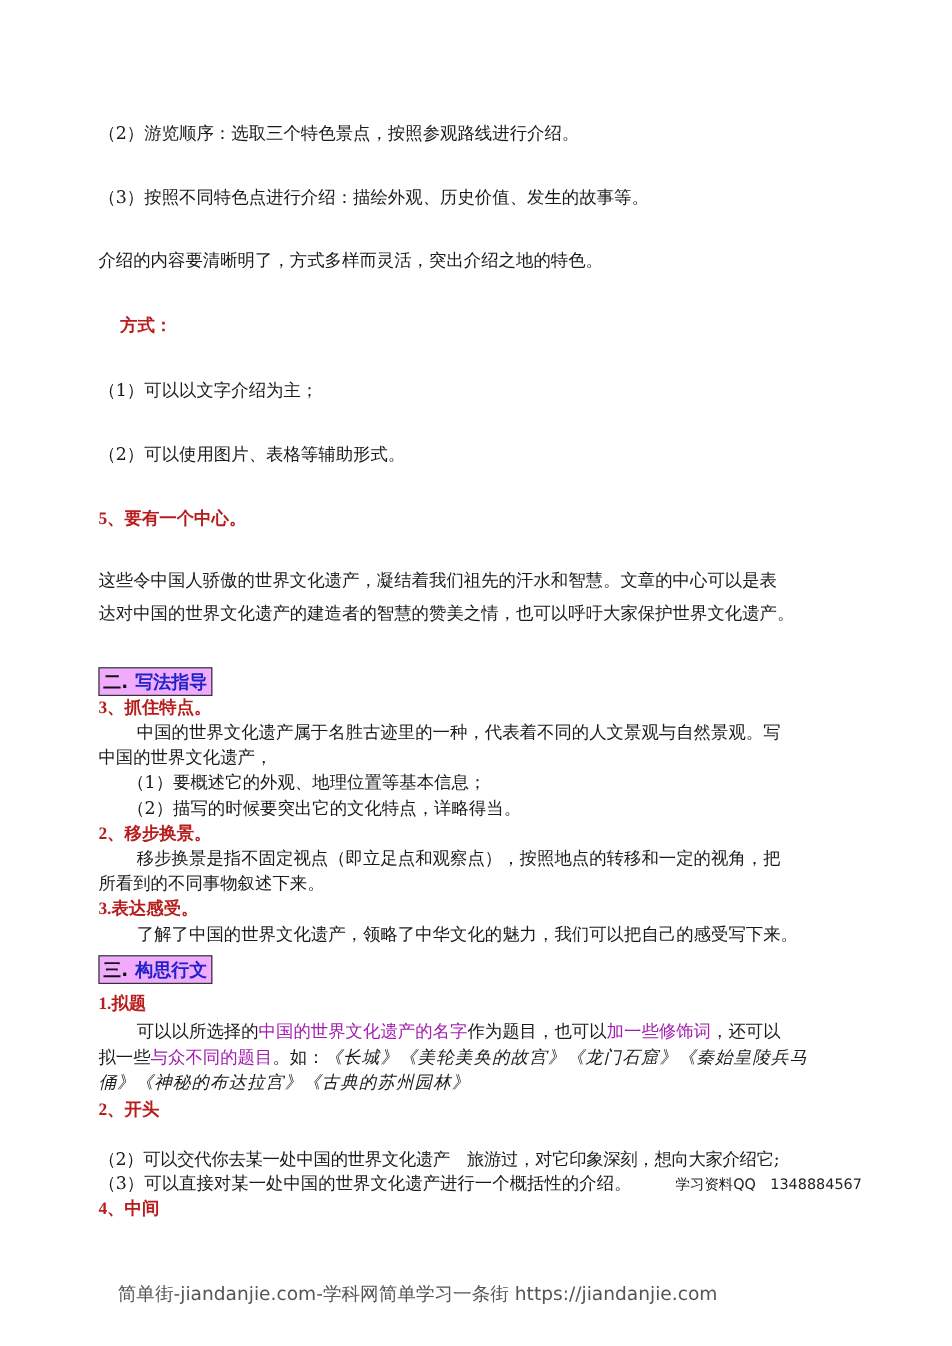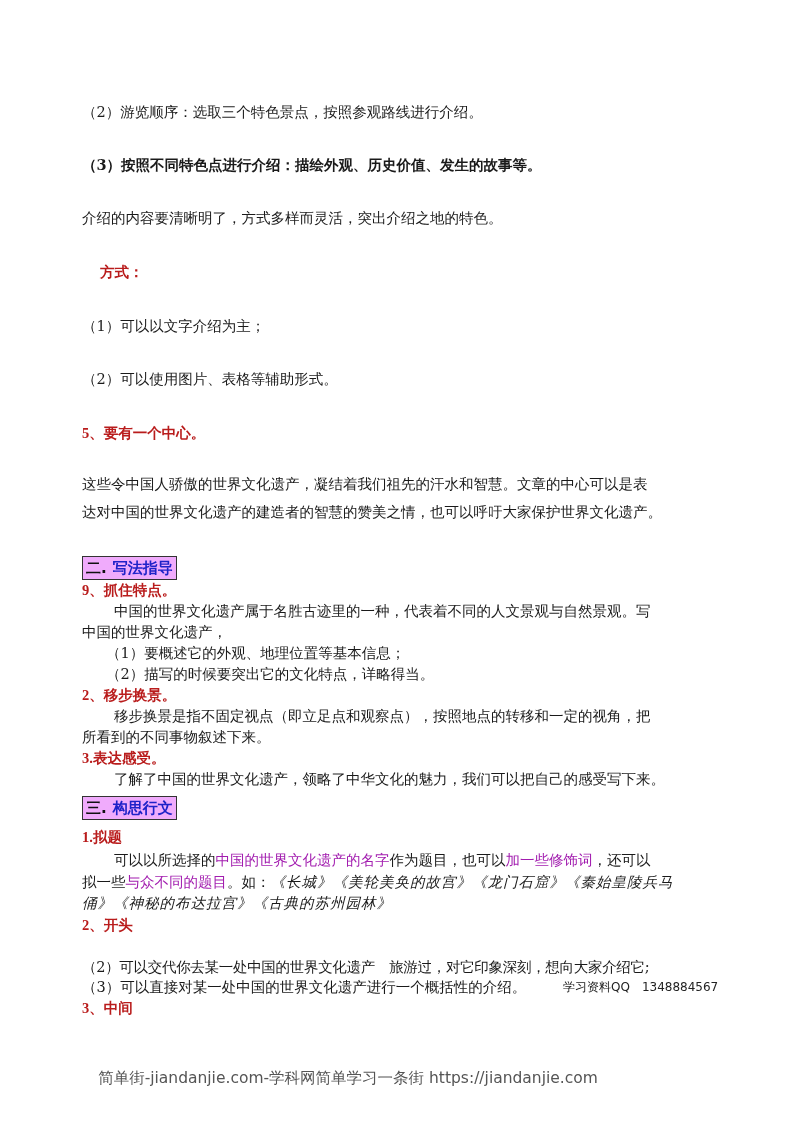--- a/index.html
+++ b/index.html
@@ -36,35 +36,35 @@
       font-family: "DejaVu Sans", "Liberation Sans", sans-serif; font-size: 15.5px; color: #555;
       white-space: nowrap;
     }
   </style>
 </head>
 <body>
 
 <div class="page">
 
   <div class="line" style="top:102px;">（2）游览顺序：选取三个特色景点，按照参观路线进行介绍。</div>
-  <div class="line" style="top:155px;font-weight:bold;">（3）按照不同特色点进行介绍：描绘外观、历史价值、发生的故事等。</div>
+  <div class="line" style="top:155px;">（3）按照不同特色点进行介绍：描绘外观、历史价值、发生的故事等。</div>
   <div class="line" style="top:208px;">介绍的内容要清晰明了，方式多样而灵活，突出介绍之地的特色。</div>
 
   <div class="line bold" style="top:262px; left:100px;">方式：</div>
   <div class="line" style="top:316px;">（1）可以以文字介绍为主；</div>
   <div class="line" style="top:369px;">（2）可以使用图片、表格等辅助形式。</div>
 
   <div class="line bold" style="top:423px;">5、要有一个中心。</div>
   <div class="line" style="top:474px;">这些令中国人骄傲的世界文化遗产，凝结着我们祖先的汗水和智慧。文章的中心可以是表</div>
   <div class="line" style="top:502px;">达对中国的世界文化遗产的建造者的智慧的赞美之情，也可以呼吁大家保护世界文化遗产。</div>
 
   <div class="sec-head" style="top:556px;">
     <span class="sec-num">二.</span><span class="sec-title">写法指导</span>
   </div>
-  <div class="line bold" style="top:580px;">9、抓住特点。</div>
+  <div class="line bold" style="top:580px;">3、抓住特点。</div>
   <div class="line indent" style="top:601px;">中国的世界文化遗产属于名胜古迹里的一种，代表着不同的人文景观与自然景观。写</div>
   <div class="line" style="top:622px;">中国的世界文化遗产，</div>
   <div class="line indent-sm" style="top:643px;">（1）要概述它的外观、地理位置等基本信息；</div>
   <div class="line indent-sm" style="top:664px;">（2）描写的时候要突出它的文化特点，详略得当。</div>
 
   <div class="line bold" style="top:685px;">2、移步换景。</div>
   <div class="line indent" style="top:706px;">移步换景是指不固定视点（即立足点和观察点），按照地点的转移和一定的视角，把</div>
   <div class="line" style="top:727px;">所看到的不同事物叙述下来。</div>
 
   <div class="line bold" style="top:748px;">3.表达感受。</div>
@@ -78,20 +78,20 @@
     <span>可以以所选择的</span><span class="blue">中国的世界文化遗产的名字</span><span>作为题目，也可以</span><span class="blue">加一些修饰词</span><span>，还可以</span>
   </div>
   <div class="line" style="top:872px;">
     <span>拟一些</span><span class="blue">与众不同的题目</span><span>。如：</span><span class="kai">《长城》《美轮美奂的故宫》《龙门石窟》《秦始皇陵兵马</span>
   </div>
   <div class="line kai" style="top:893px;">俑》《神秘的布达拉宫》《古典的苏州园林》</div>
 
   <div class="line bold" style="top:915px;">2、开头</div>
   <div class="line" style="top:957px; letter-spacing:-0.3px;">（2）可以交代你去某一处中国的世界文化遗产　旅游过，对它印象深刻，想向大家介绍它;</div>
   <div class="line" style="top:977px;">（3）可以直接对某一处中国的世界文化遗产进行一个概括性的介绍。</div>
-  <div class="line bold" style="top:998px;">3、中间</div>
+  <div class="line bold" style="top:998px;">4、中间</div>
 
   <div class="qq">
     <span>学习资料QQ</span><span class="num">1348884567</span>
   </div>
 
   <div class="footer">简单街-jiandanjie.com-学科网简单学习一条街 https://jiandanjie.com</div>
 </div>
 
 </body></html>

